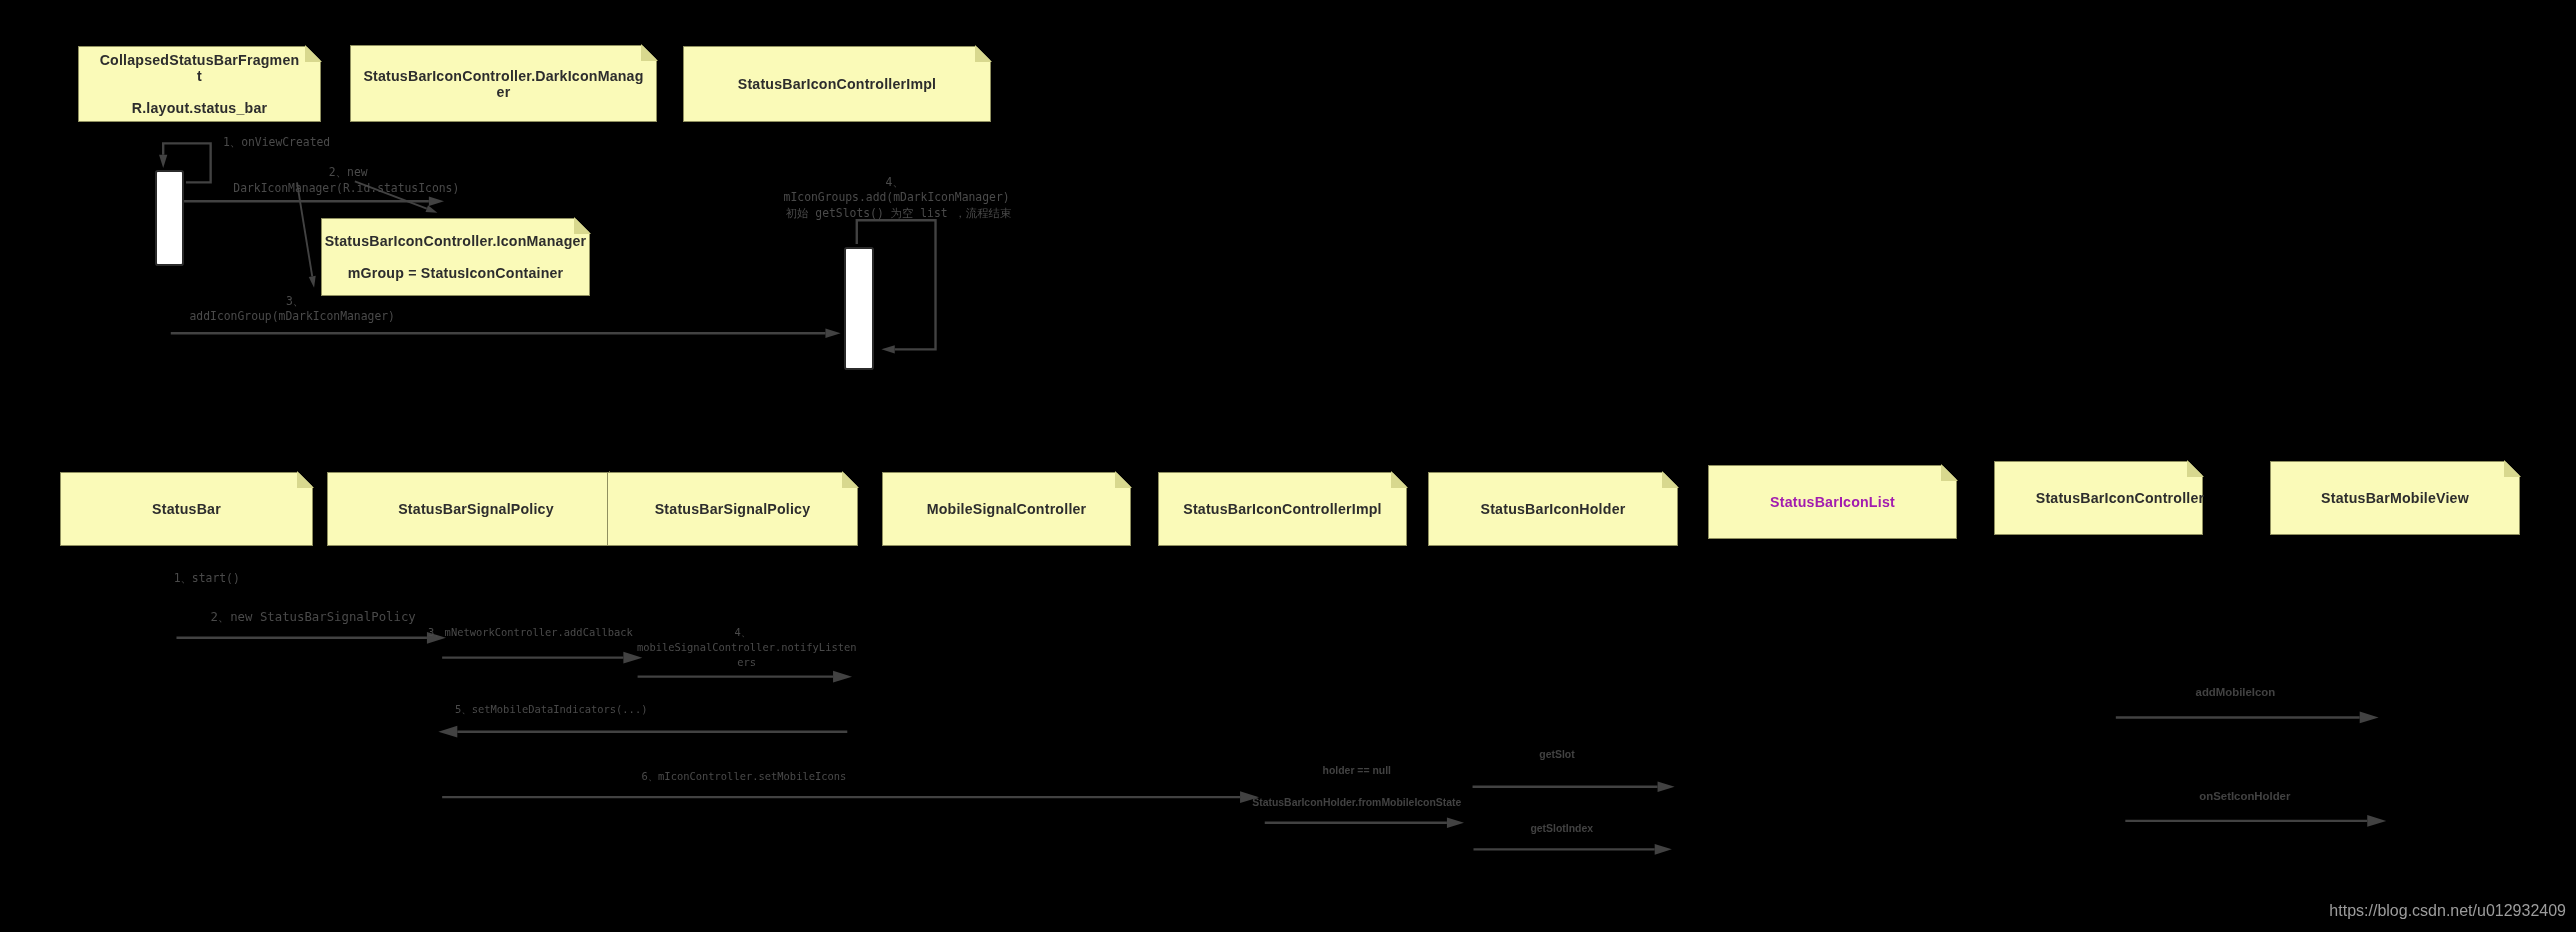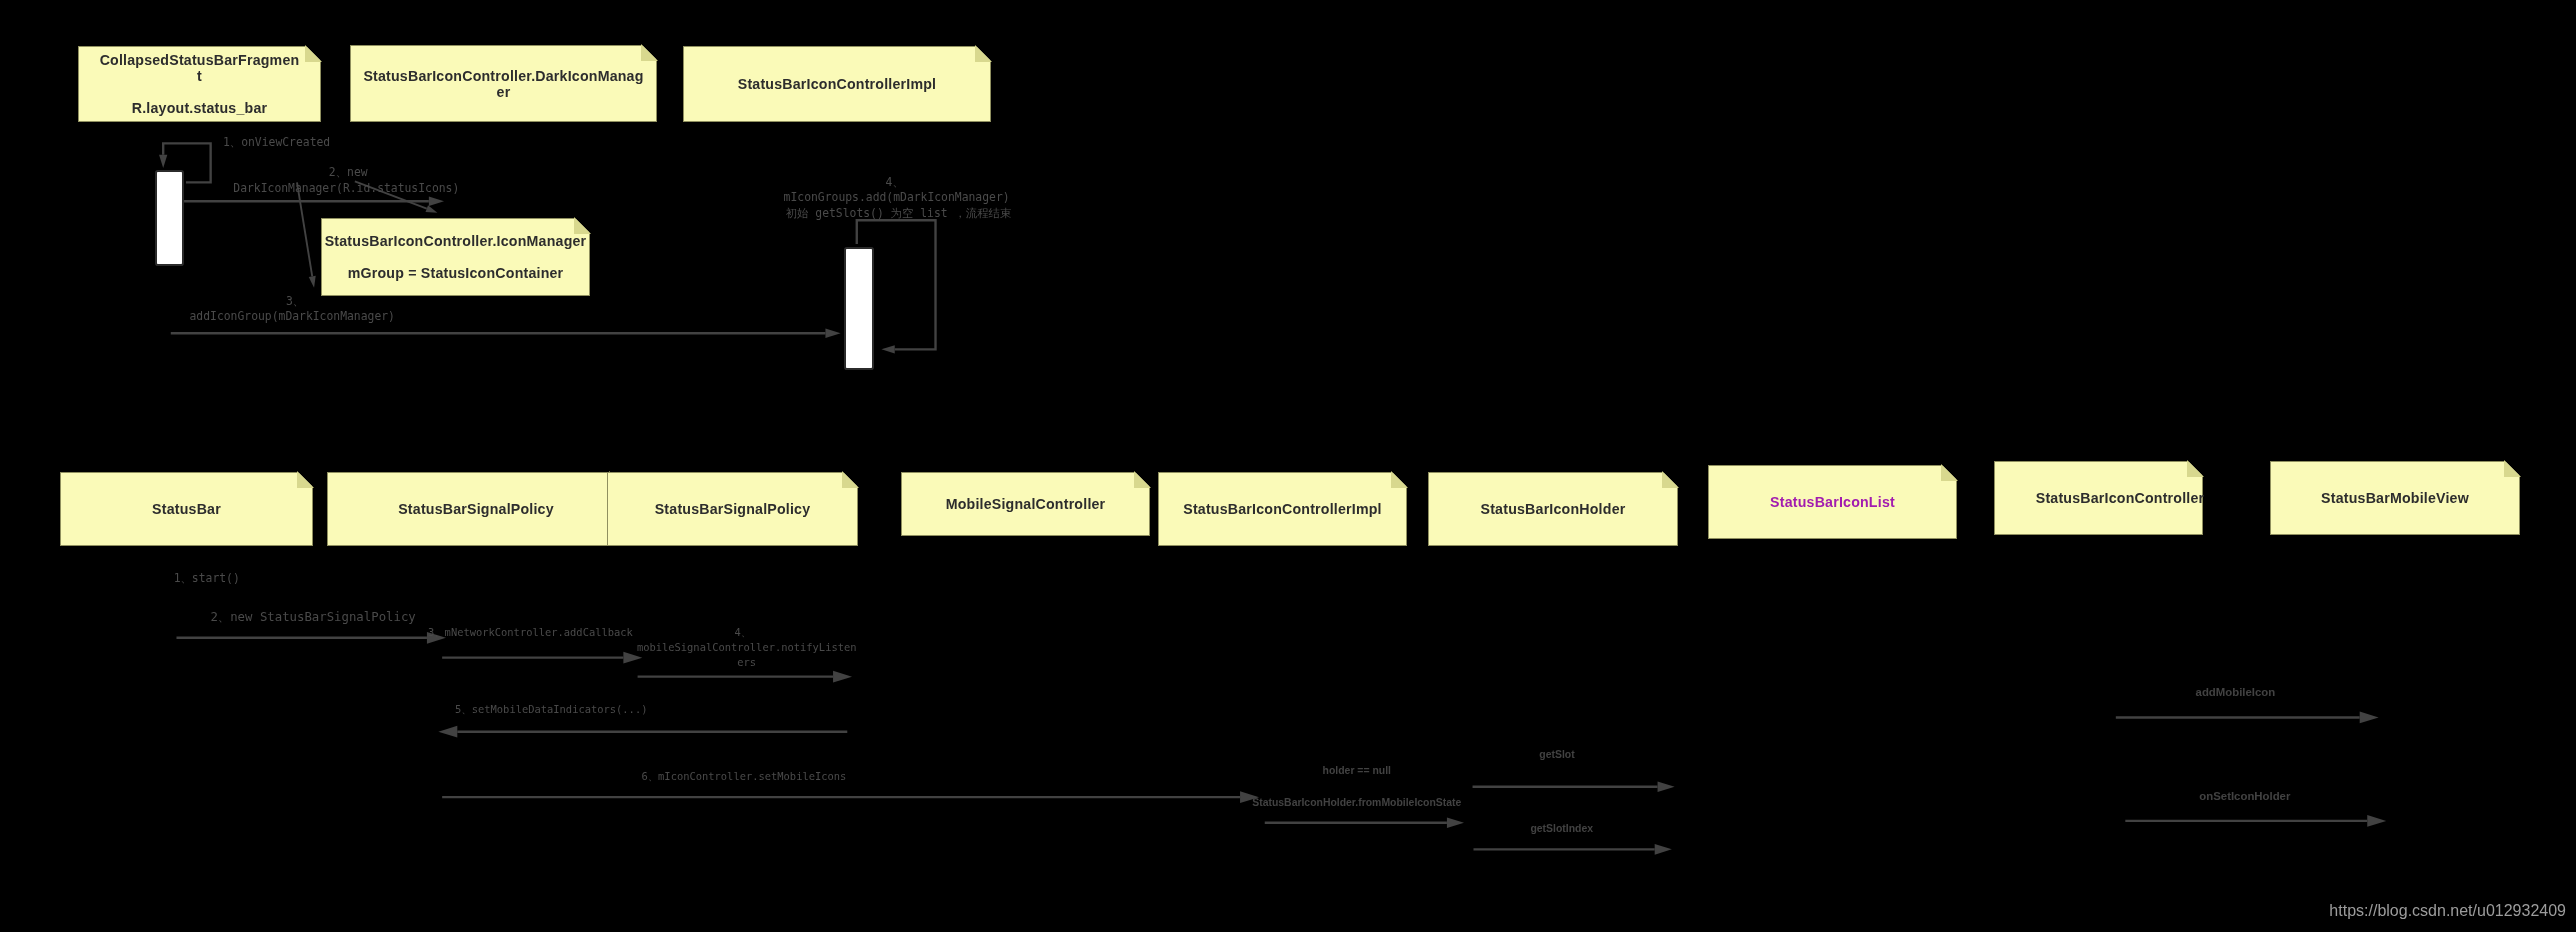--- a/index.html
+++ b/index.html
@@ -159,21 +159,21 @@
         <polygon points="0,0 18,18 0,18" fill="#d8d88e"></polygon>
       </svg>
     </div>
     <div class="note" style="left: 607px; top: 472px; width: 251px; height: 74px; background: rgb(250, 250, 184); border-color: rgb(143, 143, 95); color: rgb(45, 45, 45);">
       <div class="note-line">StatusBarSignalPolicy</div>
       <svg class="fold" width="17" height="17" viewBox="0 0 18 18">
         <polygon points="0,0 18,0 18,18" fill="#000000"></polygon>
         <polygon points="0,0 18,18 0,18" fill="#d8d88e"></polygon>
       </svg>
     </div>
-    <div class="note" style="left: 882px; top: 472px; width: 249px; height: 64px; background: rgb(250, 250, 184); border-color: rgb(143, 143, 95); color: rgb(45, 45, 45); margin-left: 19px;">
+    <div class="note" style="left: 882px; top: 472px; width: 249px; height: 74px; background: rgb(250, 250, 184); border-color: rgb(143, 143, 95); color: rgb(45, 45, 45);">
       <div class="note-line">MobileSignalController</div>
       <svg class="fold" width="17" height="17" viewBox="0 0 18 18">
         <polygon points="0,0 18,0 18,18" fill="#000000"></polygon>
         <polygon points="0,0 18,18 0,18" fill="#d8d88e"></polygon>
       </svg>
     </div>
     <div class="note" style="left: 1158px; top: 472px; width: 249px; height: 74px; background: rgb(250, 250, 184); border-color: rgb(143, 143, 95); color: rgb(45, 45, 45);">
       <div class="note-line">StatusBarIconControllerImpl</div>
       <svg class="fold" width="17" height="17" viewBox="0 0 18 18">
         <polygon points="0,0 18,0 18,18" fill="#000000"></polygon>

